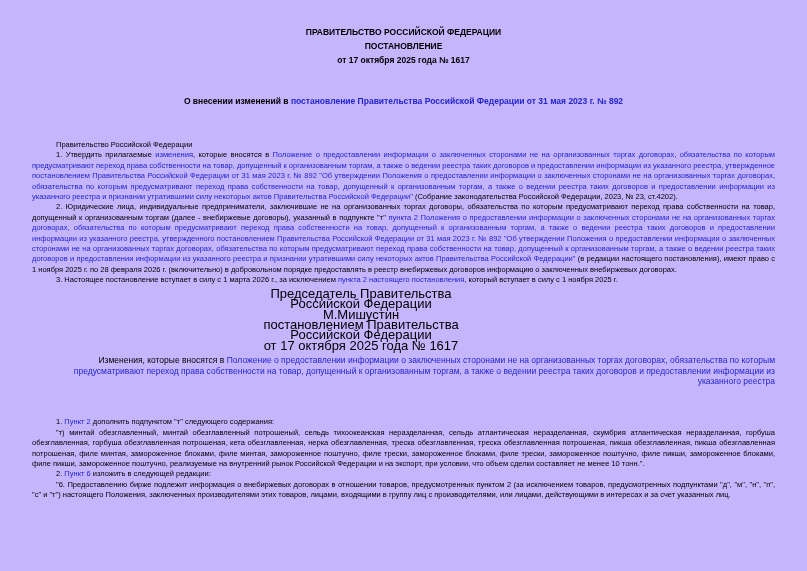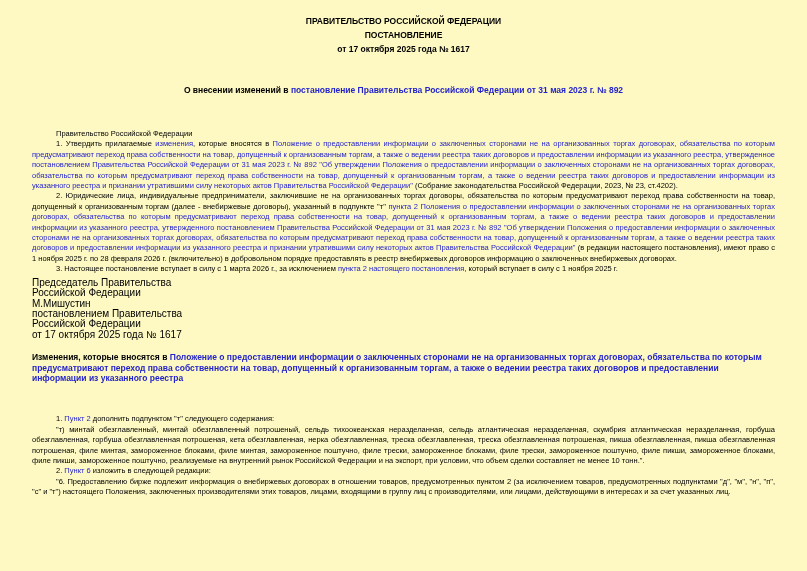--- a/index.html
+++ b/index.html
@@ -3,35 +3,35 @@
 <meta charset="utf-8">
 <style>
   * { margin: 0; padding: 0; box-sizing: border-box; }
   html, body { background: #ffffff; }
   body {
     width: 807px; height: 571px; overflow: hidden;
     font-family: "Liberation Sans", sans-serif;
     color: #000000;
     -webkit-font-smoothing: antialiased;
   }
-  .page { position: relative; width: 807px; height: 571px; background: #fef9c3; padding: 16px 32px 0 32px; }
+  .page { position: relative; width: 807px; height: 571px; background: #c4b5fd; padding: 27px 32px 0 32px; }
 
   .doc-header { text-align: center; font-weight: 700; font-size: 8.5px; line-height: 10px; }
   .doc-header .h-line + .h-line { margin-top: 4px; }
 
   .doc-title { margin-top: 31px; text-align: center; font-weight: 700; font-size: 8.5px; line-height: 10px; }
 
   .doc-body { margin-top: 34px; font-size: 7.5px; line-height: 10.4px; text-align: justify; }
   .doc-body p, .annex-body p { text-align: justify; }
   .indent { text-indent: 24px; }
   .no-indent { text-indent: 0; }
 
-  .signature-block { margin-top: 3px; font-size: 10px; line-height: 10.4px; text-align: left; padding-right: 85px; }
+  .signature-block { margin-top: 3px; font-size: 13px; line-height: 10.4px; text-align: center; padding-right: 85px; }
 
-  .annex-heading { margin-top: 12px; text-align: left; font-weight: 700; font-size: 8.5px; line-height: 10.4px; }
+  .annex-heading { margin-top: 4px; text-align: right; font-weight: 400; font-size: 8.5px; line-height: 10.4px; }
 
   .annex-body { margin-top: 31px; font-size: 7.5px; line-height: 10.4px; }
 
   .doc-link { color: var(--link-color, #2424cc); cursor: pointer; }
   .doc-text { color: inherit; }
 </style>
 </head>
 <body style="background: rgb(255, 255, 255); color: rgb(0, 0, 0);">
 
 <div class="page">

